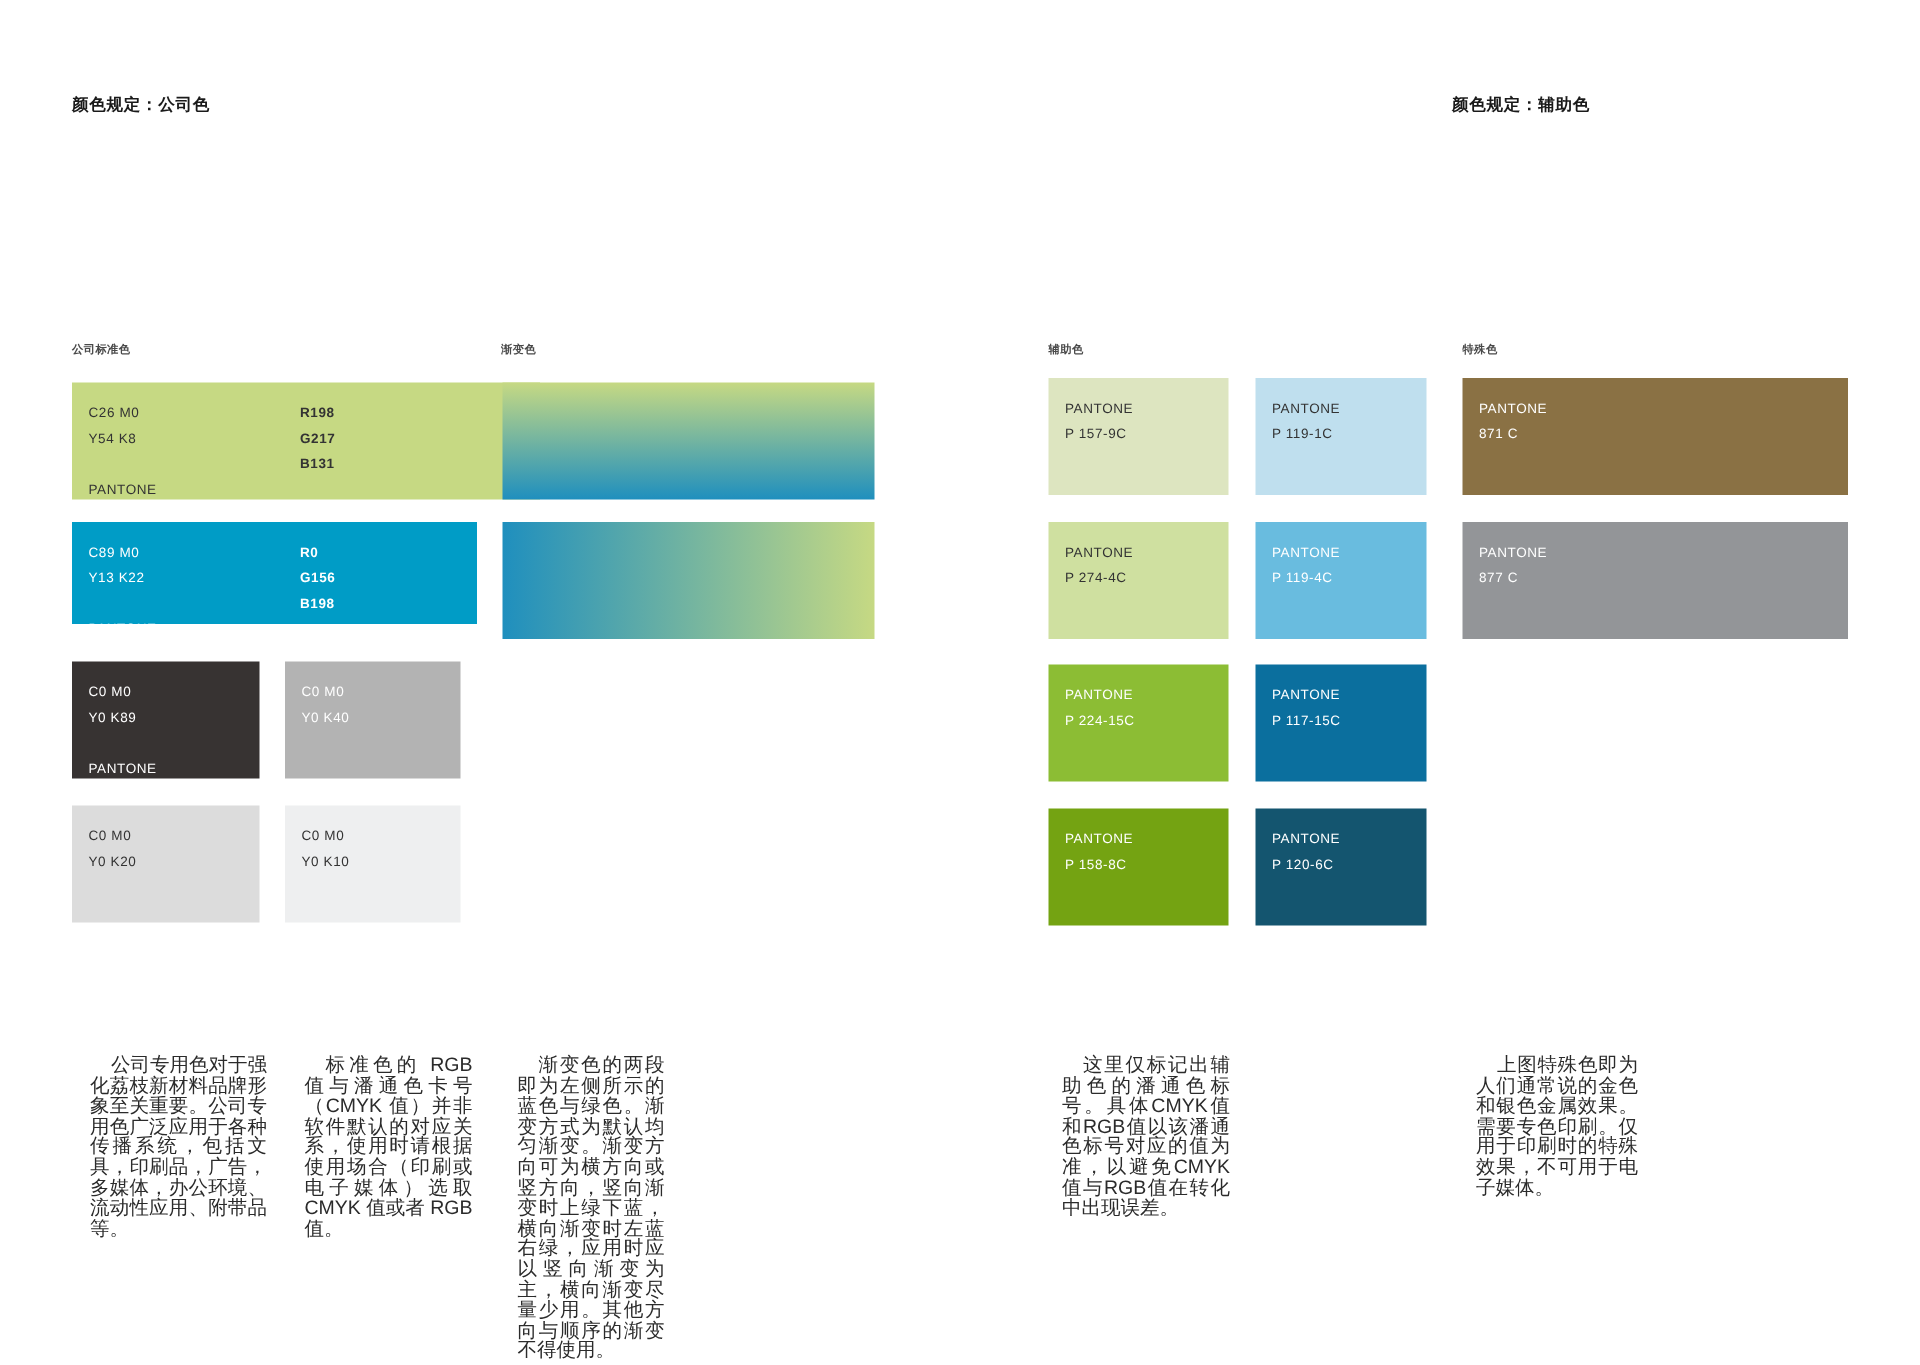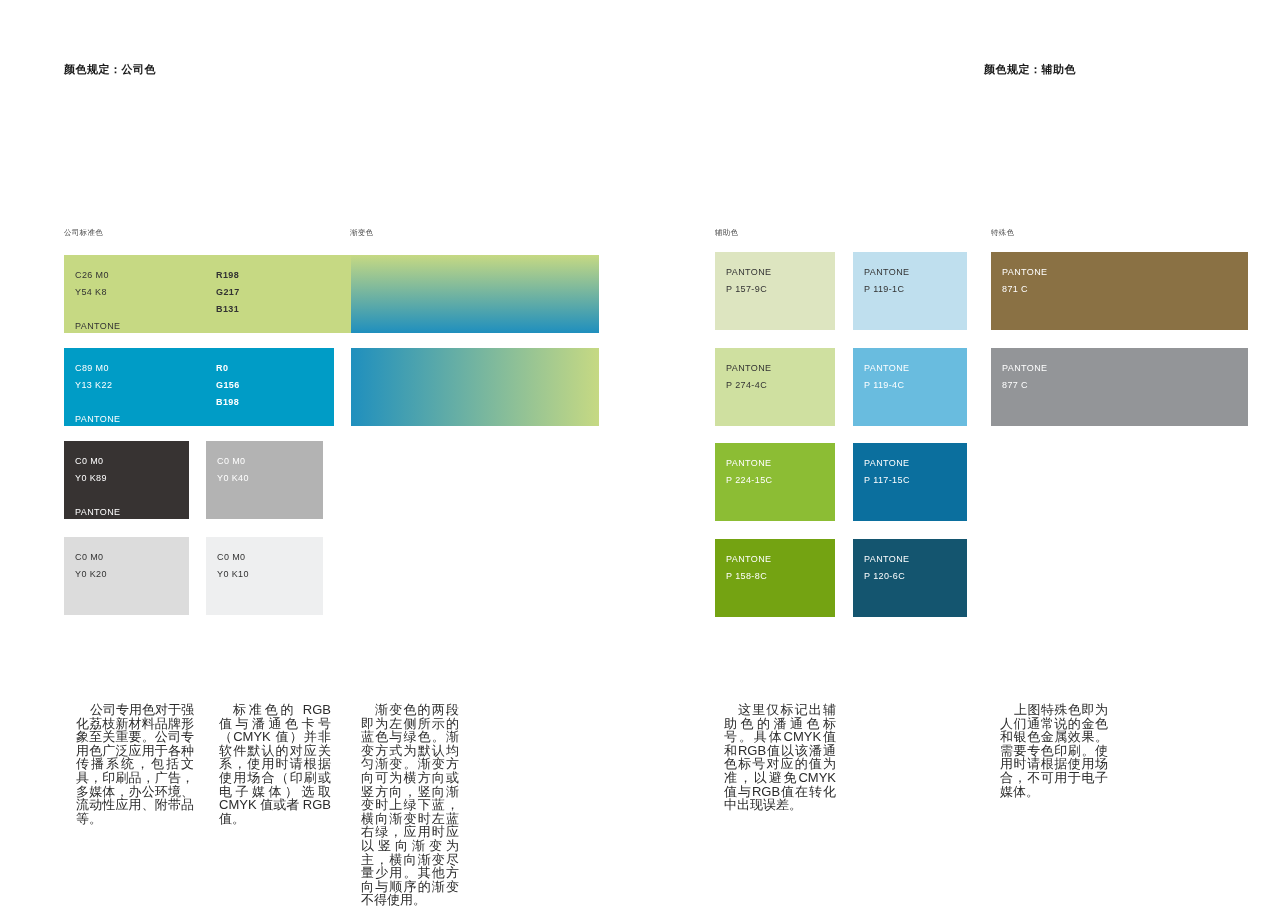--- a/index.html
+++ b/index.html
@@ -12,21 +12,20 @@
     height: 910px;
     position: relative;
     font-family: "Liberation Sans", "DejaVu Sans", sans-serif;
     color: #231f20;
     overflow: hidden;
   }
 
   .page {
     position: absolute;
     inset: 0;
-    margin-left: 16px;
   }
 
   
   .panel-title {
     position: absolute;
     font-size: 11px;
     font-weight: bold;
     letter-spacing: 0.5px;
     color: #1a1a1a;
     white-space: nowrap;
@@ -34,20 +33,21 @@
   #title-left  { left: 48px;  top: 62px; }
   #title-right { left: 968px; top: 62px; }
 
   
   .col-caption {
     position: absolute;
     font-size: 7.5px;
     color: #4a4a4a;
     letter-spacing: 0.3px;
     white-space: nowrap;
+    font-weight: bold;
   }
 
   
   .swatch {
     position: absolute;
     box-sizing: border-box;
     overflow: hidden;
   }
   .swatch .lines {
     position: absolute;
@@ -103,21 +103,21 @@
       <div>PANTONE</div>
 
     </div>
     <div class="lines right-col dark-text">
       <div>R198</div>
       <div>G217</div>
       <div>B131</div>
     </div>
   </div>
 
-  <div class="swatch" style="left: 48px; top: 348px; width: 270px; height: 78px; background-color: rgb(0, 156, 198);">
+  <div class="swatch" style="left: 48px; top: 348px; width: 270px; height: 68px; background-color: rgb(0, 156, 198);">
     <div class="lines light-text">
       <div>C89 M0</div>
       <div>Y13 K22</div>
       <div class="gap"></div>
       <div>PANTONE</div>
 
     </div>
     <div class="lines right-col light-text">
       <div>R0</div>
       <div>G156</div>
@@ -218,15 +218,15 @@
     <div class="lines light-text">
       <div>PANTONE</div>
       <div>877 C</div>
     </div>
   </div>
 
   <div class="note" style="left:60px; top:703px; width:118px;">公司专用色对于强化荔枝新材料品牌形象至关重要。公司专用色广泛应用于各种传播系统，包括文具，印刷品，广告，多媒体，办公环境、流动性应用、附带品等。</div>
   <div class="note" style="left:203px; top:703px; width:112px;">标准色的 RGB 值与潘通色卡号（CMYK 值）并非软件默认的对应关系，使用时请根据使用场合（印刷或电子媒体）选取 CMYK 值或者 RGB 值。</div>
   <div class="note" style="left:345px; top:703px; width:98px;">渐变色的两段即为左侧所示的蓝色与绿色。渐变方式为默认均匀渐变。渐变方向可为横方向或竖方向，竖向渐变时上绿下蓝，横向渐变时左蓝右绿，应用时应以竖向渐变为主，横向渐变尽量少用。其他方向与顺序的渐变不得使用。</div>
   <div class="note" style="left:708px; top:703px; width:112px;">这里仅标记出辅助色的潘通色标号。具体CMYK值和RGB值以该潘通色标号对应的值为准，以避免CMYK值与RGB值在转化中出现误差。</div>
-  <div class="note" style="left:984px; top:703px; width:108px;">上图特殊色即为人们通常说的金色和银色金属效果。需要专色印刷。使用时请根据使用场合，不可用于电子媒体。</div>
+  <div class="note" style="left:984px; top:703px; width:108px;">上图特殊色即为人们通常说的金色和银色金属效果。需要专色印刷。仅用于印刷时的特殊效果，不可用于电子媒体。</div>
 
 </div>
 
 </body></html>

